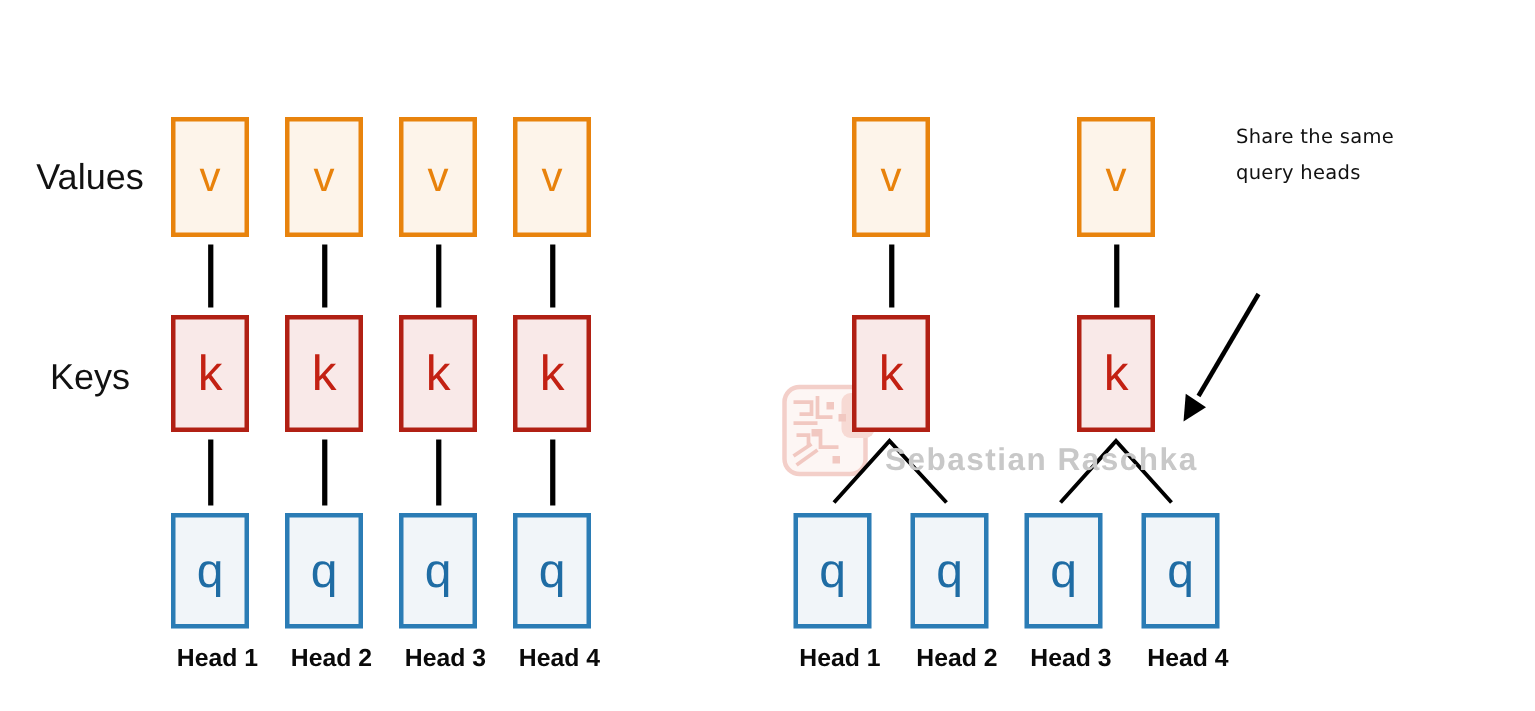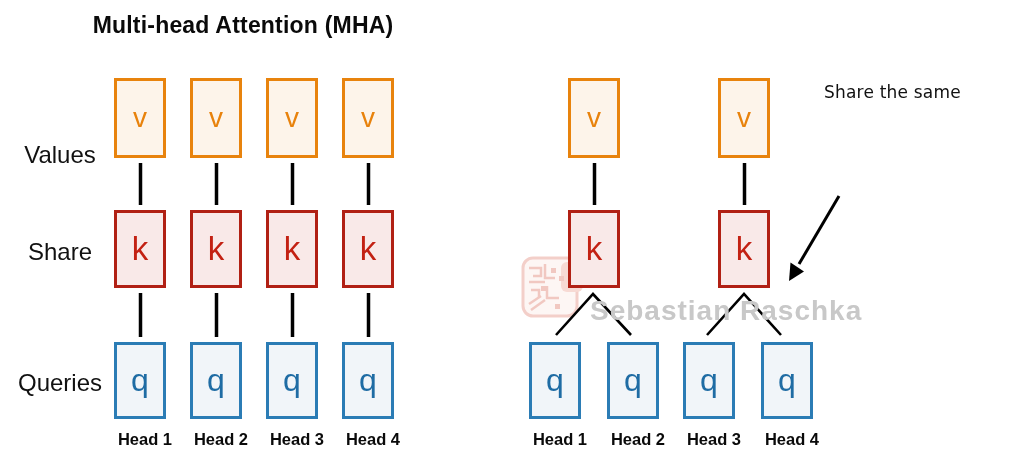--- a/index.html
+++ b/index.html
@@ -11,59 +11,57 @@
     position:absolute;top:10px;height:30px;line-height:30px;
     font-size:23px;font-weight:bold;color:#0a0a0a;text-align:center;
     letter-spacing:0.2px;
   }
   #title-left{left:40px;width:406px;}
   #title-right{left:505px;width:390px;}
   .row-label{
     position:absolute;left:8px;width:104px;text-align:center;
     font-size:24px;color:#111;height:30px;line-height:30px;
   }
-  #label-values{top:104px;margin-top:36px;}
+  #label-values{top:104px;}
   #label-keys{top:237px;}
   #label-queries{top:368px;}
   .box{
     position:absolute;width:52px;height:80px;box-sizing:border-box;
     display:flex;align-items:center;justify-content:center;z-index:3;
   }
   .box.v{border:3px solid #E8830D;background:#FDF4EA;color:#E8820C;font-size:28px;top:78px;}
   .box.k{border:3px solid #B12014;background:#F9E9E8;color:#C32113;font-size:33px;top:210px;}
   .box.q{border:3px solid #2B7CB5;background:#F1F5F9;color:#1F6CA4;font-size:32px;top:342px;}
   .box.k{height:78px;}
   .box.q{height:77px;}
   .head-label{
     position:absolute;top:430px;width:64px;text-align:right;
     font-size:16.5px;font-weight:bold;color:#0a0a0a;height:18px;line-height:18px;
   }
   #overlay{position:absolute;left:0;top:0;width:1023px;height:474px;z-index:2;}
   #stamp{position:absolute;left:521px;top:256px;z-index:1;opacity:0.55;}
   #watermark{
     position:absolute;left:590px;top:295px;z-index:4;
-    font-size:28px;font-weight:bold;color:#C8C8C8;letter-spacing:1px;
+    font-size:21px;font-weight:bold;color:#C8C8C8;letter-spacing:1px;
     white-space:nowrap;
   }
   #annotation{
     position:absolute;left:824px;top:80px;width:190px;z-index:3;
-    font-size:17px;line-height:24px;color:#111;
+    font-size:13px;line-height:24px;color:#111;
     font-family:"DejaVu Sans", sans-serif;letter-spacing:0.2px;
   }
 </style>
 </head>
 <body>
 
 <div id="canvas">
 
-  <div id="title-left" class="title">Multi-head Attention (MHA)</div>
 
   <div id="label-values" class="row-label">Values</div>
-  <div id="label-keys" class="row-label">Share</div>
-  <div id="label-queries" class="row-label">Queries</div>
+  <div id="label-keys" class="row-label">Keys</div>
 
   <svg id="stamp" width="66" height="68" viewBox="0 0 66 68">
     <rect x="2" y="2" width="54" height="58" rx="10" fill="#FDEFEC" stroke="#EBA89E" stroke-width="3"></rect>
     <rect x="40" y="6" width="22" height="30" rx="6" fill="#F2BCB1"></rect>
     <g stroke="#E79C90" stroke-width="2.5" fill="none">
       <path d="M8 12 h12 v8 h-8"></path>
       <path d="M24 8 v14 h10"></path>
       <path d="M8 26 h16"></path>
       <path d="M10 34 h8 v8"></path>
       <path d="M26 30 v12 h12"></path>
@@ -111,20 +109,21 @@
 
   <div class="head-label" style="left:523px">Head 1</div>
   <div class="head-label" style="left:601px">Head 2</div>
   <div class="head-label" style="left:677px">Head 3</div>
   <div class="head-label" style="left:755px">Head 4</div>
 
   <div id="watermark">Sebastian Raschka</div>
 
   <div id="annotation">
     <div>Share the same</div>
+    <div>query heads</div>
   </div>
 
   <svg id="overlay" width="1023" height="474" viewBox="0 0 1023 474">
     <g stroke="#000000" stroke-width="3.5">
 
       <line x1="140.5" y1="163" x2="140.5" y2="205"></line>
       <line x1="216.5" y1="163" x2="216.5" y2="205"></line>
       <line x1="292.5" y1="163" x2="292.5" y2="205"></line>
       <line x1="368.5" y1="163" x2="368.5" y2="205"></line>
 

